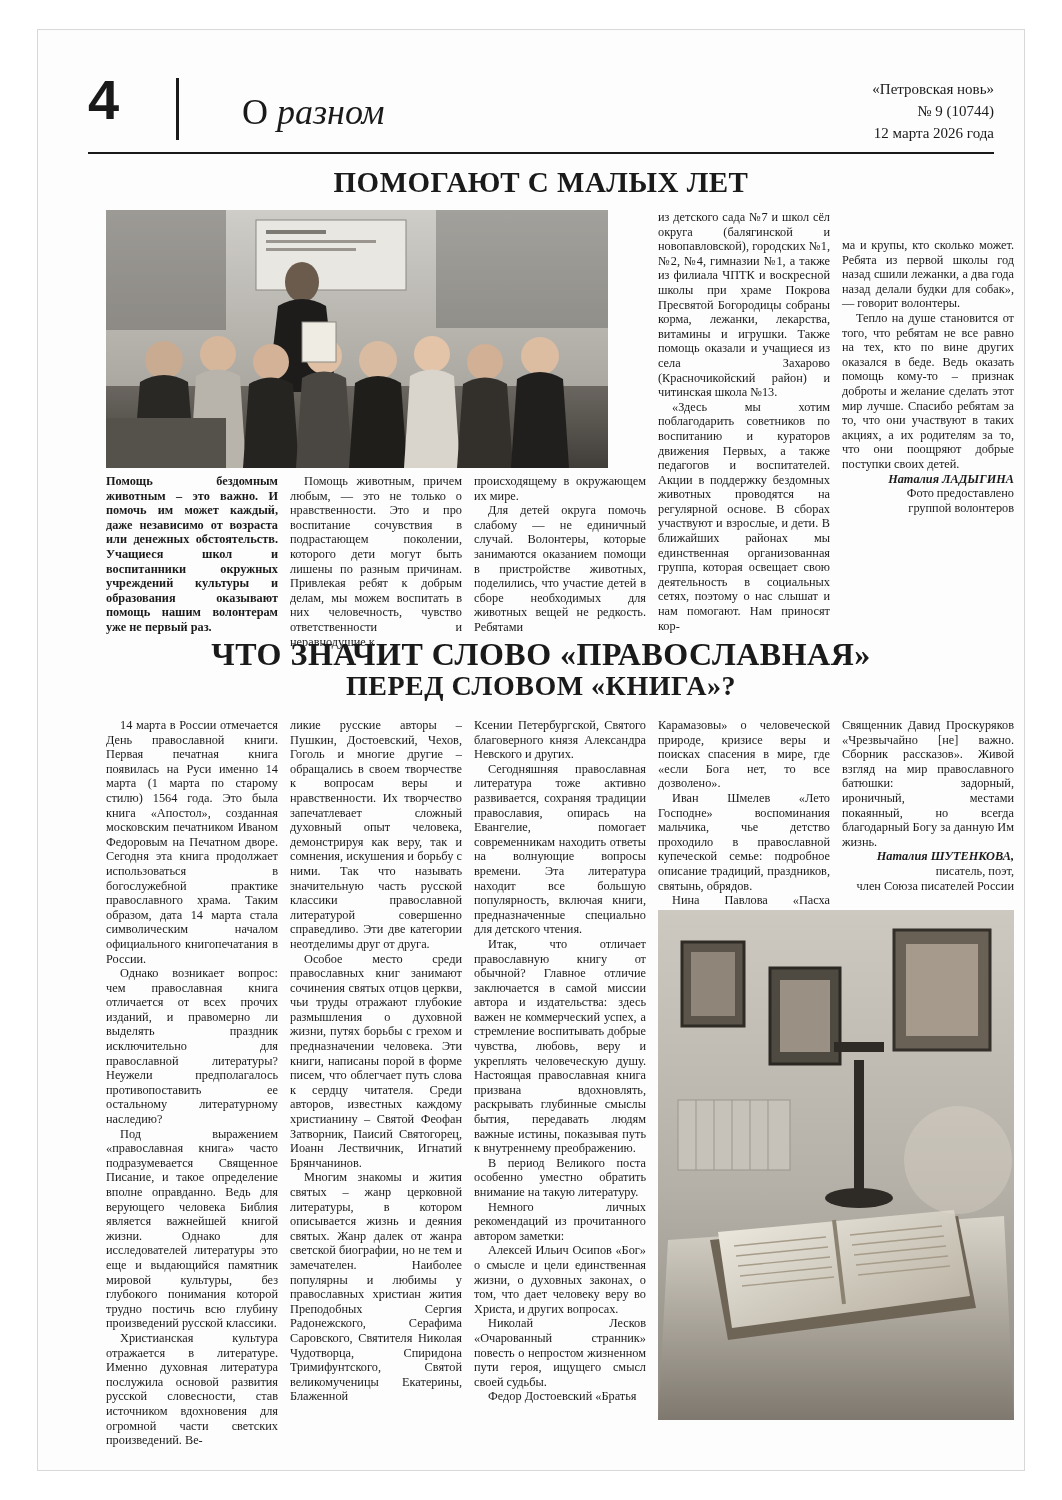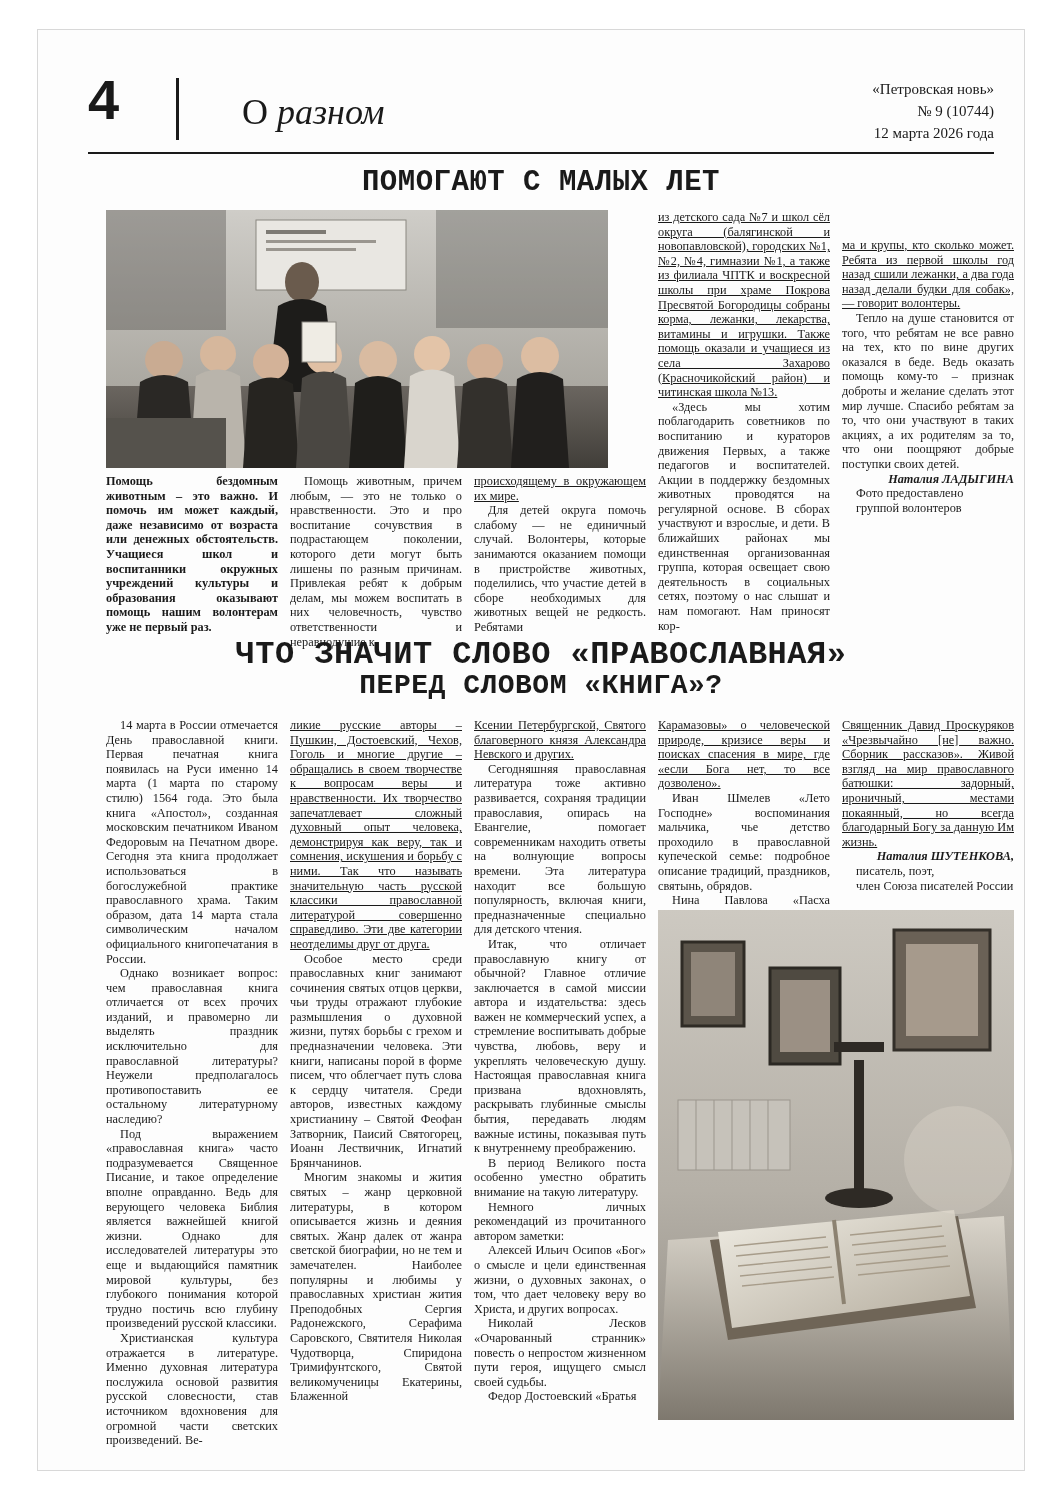--- a/index.html
+++ b/index.html
@@ -79,21 +79,21 @@
     left: 50px;
     top: 122px;
     width: 906px;
     height: 2px;
     background: #1a1a1a;
   }
 
   
   .headline {
     position: absolute;
-    font-family: Liberation Mono, monospace;
+    font-family: Liberation Serif, serif;
     font-weight: bold;
     letter-spacing: 0.5px;
   }
   #headline-1 {
     left: 50px;
     top: 136px;
     width: 906px;
     text-align: center;
     font-size: 29px;
   }
@@ -114,30 +114,30 @@
     position: absolute;
     font-size: 12.3px;
     line-height: 14.6px;
     text-align: justify;
     hyphens: auto;
   }
   .col p {
     margin: 0 0 0 0;
     text-indent: 14px;
   }
-  .col p.noind { text-indent: 0; text-decoration: underline; }
+  .col p.noind { text-indent: 0; }
   .col p.bold { font-weight: bold; text-indent: 0; }
   .sig {
     text-align: right;
     font-weight: bold;
     margin-top: 4px;
     font-style: italic;
   }
   .sig-sub {
-    text-align: left;
+    text-align: right;
     font-weight: normal;
   }
 
   
   #a1c1 { left: 68px;  top: 444px; width: 172px; }
   #a1c2 { left: 252px; top: 444px; width: 172px; }
   #a1c3 { left: 436px; top: 444px; width: 172px; }
   #a1c4 { left: 620px; top: 180px; width: 172px; }
   #a1c5 { left: 804px; top: 180px; width: 172px; margin-top: 28px; }
 

